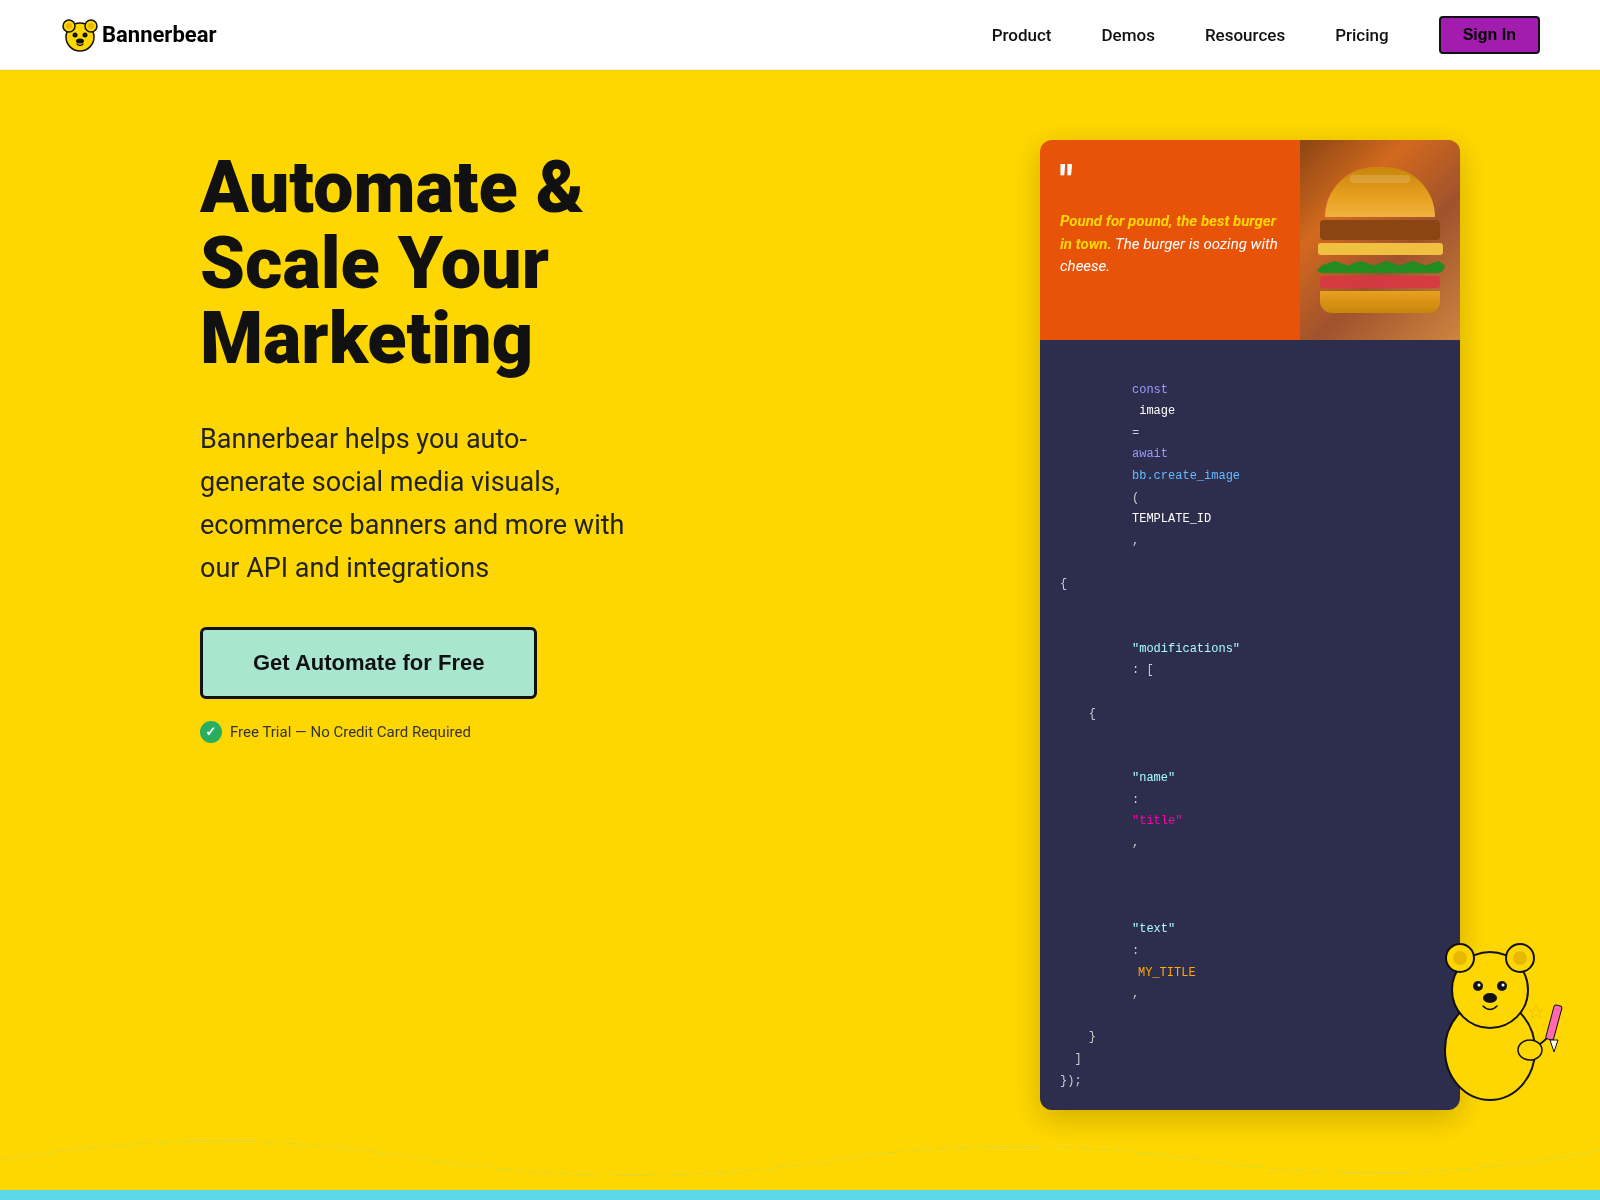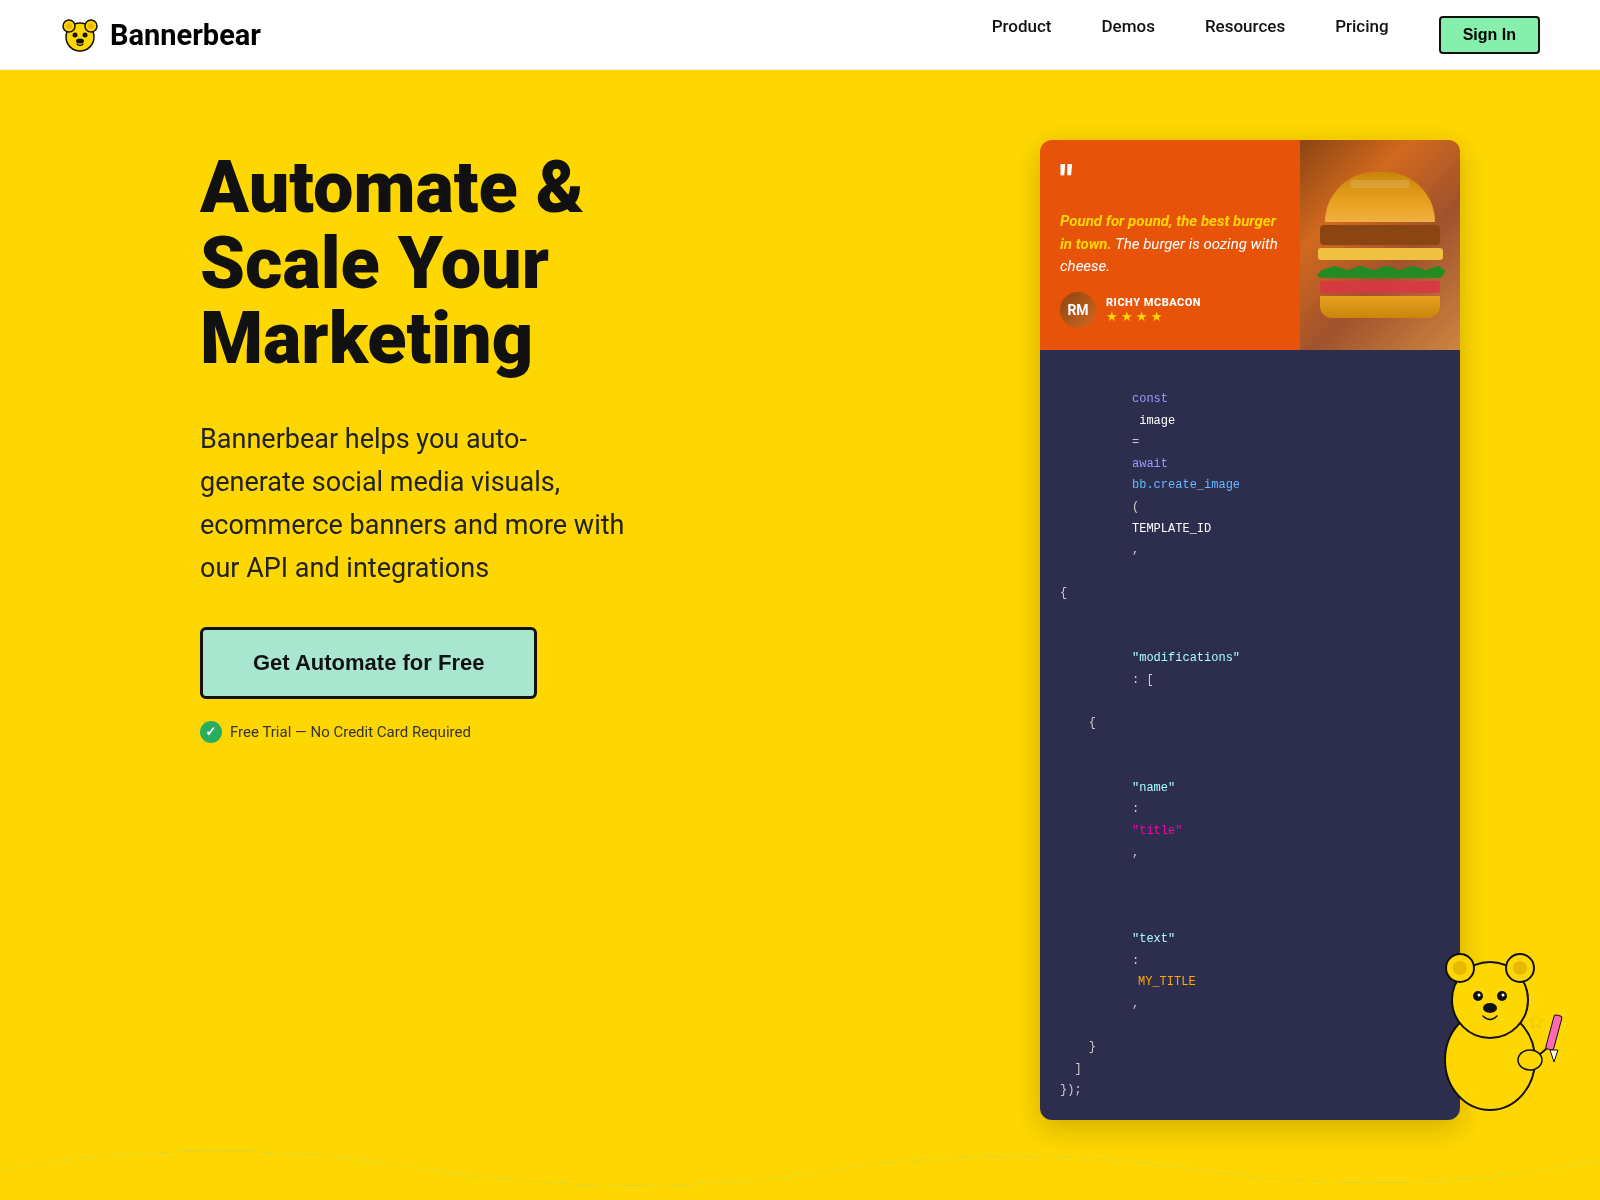--- a/index.html
+++ b/index.html
@@ -11,45 +11,45 @@
       display: flex;
       align-items: center;
       justify-content: space-between;
       padding: 0 60px;
       height: 70px;
       border-bottom: 1px solid #eee;
     }
     .navbar-brand {
       display: flex;
       align-items: center;
-      gap: 10px;
+      gap: 2px;
       font-weight: 700;
-      font-size: 29px;
+      font-size: 22px;
       color: #000;
       text-decoration: none;
     }
     .bear-logo {
       width: 40px;
       height: 40px;
     }
     .navbar-links {
       display: flex;
-      align-items: flex-start;
+      align-items: center;
       gap: 50px;
       list-style: none;
     }
     .navbar-links a {
       text-decoration: none;
       color: #111;
       font-size: 17px;
       font-weight: 500;
     }
     .btn-signin {
       border: 2px solid #111;
-      background: #86efac;
+      background: #a21caf;
       padding: 8px 22px;
       font-size: 16px;
       font-weight: 600;
       cursor: pointer;
       border-radius: 4px;
     }
 
     
     .hero {
       background: #FFD700;
@@ -358,29 +358,20 @@
 
       <div class="preview-top">
         <div class="preview-quote-section">
           <div>
             <div class="quote-mark">"</div>
             <p class="quote-text">
               <span class="highlight">Pound for pound, the best burger in town.</span>
               <span> The burger is oozing with cheese.</span>
             </p>
           </div>
-          <div class="quote-author">
-            <div class="author-avatar">
-              <div class="author-avatar-inner">RM</div>
-            </div>
-            <div>
-              <div class="author-name">RICHY MCBACON</div>
-              <div class="author-stars">★ ★ ★ ★</div>
-            </div>
-          </div>
         </div>
 
         <div class="preview-burger">
           <div class="burger-visual">
             <div class="burger-stack">
               <div class="bun-top"></div>
               <div class="meat-layer"></div>
               <div class="cheese-layer"></div>
               <div class="lettuce-layer"></div>
               <div class="tomato-layer"></div>

